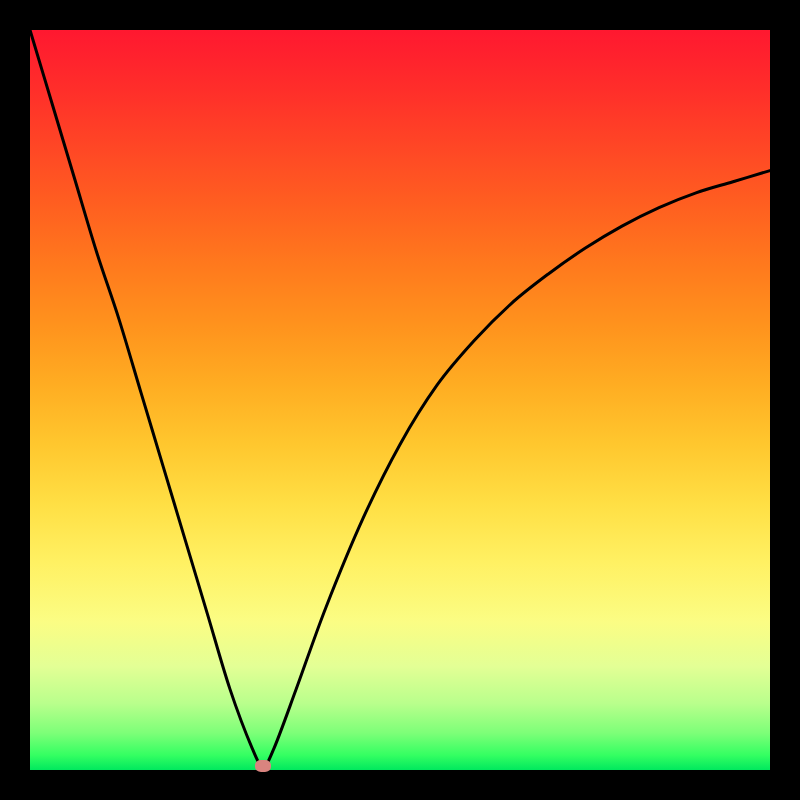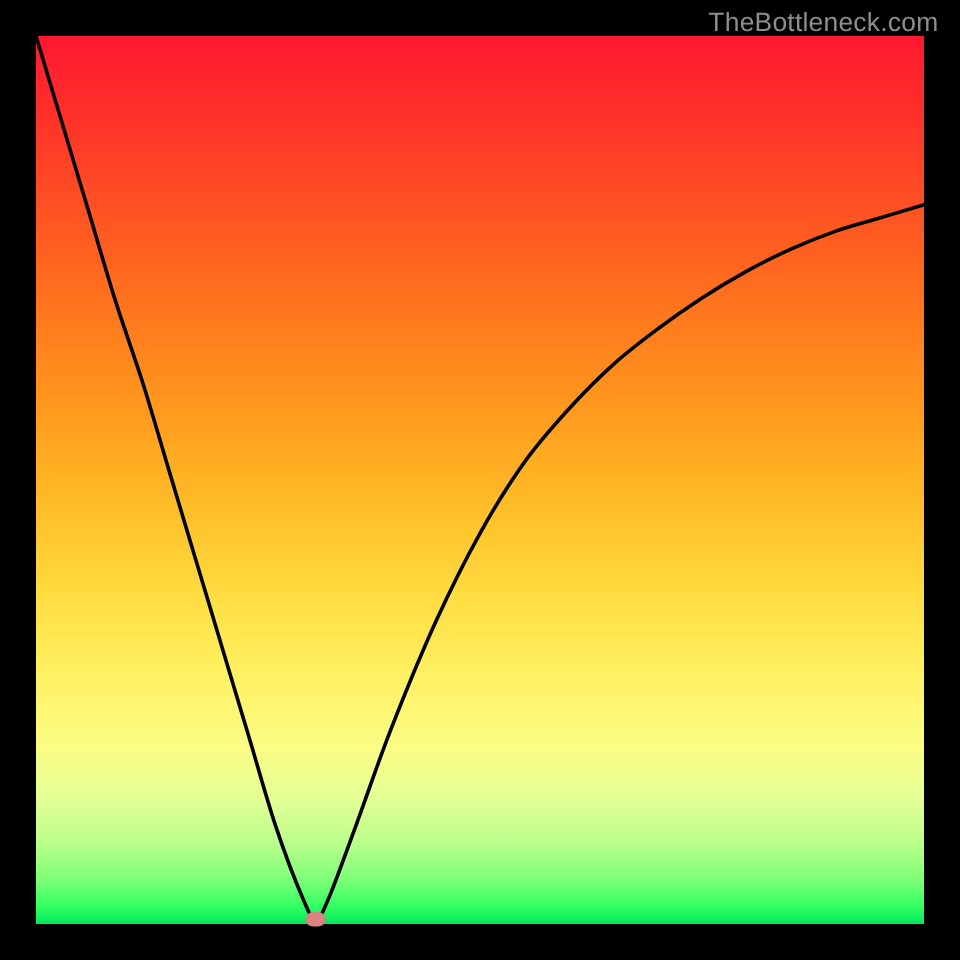--- a/index.html
+++ b/index.html
@@ -69,21 +69,20 @@
     height: 12px;
     background: #d9847f;
     border-radius: 6px / 5px;
     transform: translate(-50%, -50%);
   }
 </style>
 </head>
 <body>
 
 <div class="frame">
-  <div class="watermark">TheBottleneck.com</div>
 
   <div class="plot-area">
     <svg class="curve" viewBox="0 0 740 740" preserveAspectRatio="none">
       <path id="curve-path" d="M 0.00 0.00 C 3.70 12.33, 14.80 49.33, 22.20 74.00 C 29.60 98.67, 37.00 123.33, 44.40 148.00 C 51.80 172.67, 59.20 198.57, 66.60 222.00 C 74.00 245.43, 81.40 265.17, 88.80 288.60 C 96.20 312.03, 103.60 337.93, 111.00 362.60 C 118.40 387.27, 125.80 411.93, 133.20 436.60 C 140.60 461.27, 148.00 485.93, 155.40 510.60 C 162.80 535.27, 170.20 559.93, 177.60 584.60 C 185.00 609.27, 192.40 636.40, 199.80 658.60 C 207.20 680.80, 216.45 704.85, 222.00 717.80 C 227.55 730.75, 229.40 736.30, 233.10 736.30 C 236.80 736.30, 238.65 730.75, 244.20 717.80 C 249.75 704.85, 257.77 682.03, 266.40 658.60 C 275.03 635.17, 284.90 605.57, 296.00 577.20 C 307.10 548.83, 320.67 515.53, 333.00 488.40 C 345.33 461.27, 357.67 436.60, 370.00 414.40 C 382.33 392.20, 394.67 372.47, 407.00 355.20 C 419.33 337.93, 431.67 324.37, 444.00 310.80 C 456.33 297.23, 468.67 284.90, 481.00 273.80 C 493.33 262.70, 505.67 253.45, 518.00 244.20 C 530.33 234.95, 542.67 226.32, 555.00 218.30 C 567.33 210.28, 579.67 202.88, 592.00 196.10 C 604.33 189.32, 616.67 183.15, 629.00 177.60 C 641.33 172.05, 653.67 167.12, 666.00 162.80 C 678.33 158.48, 690.67 155.40, 703.00 151.70 C 715.33 148.00, 733.83 142.45, 740.00 140.60" fill="none" stroke="#000000" stroke-width="3" stroke-linecap="round" stroke-linejoin="round"></path>
     </svg>
     <div id="marker" class="marker" style="left: 233.1px; top: 736.3px;"></div>
   </div>
 </div>
 
 </body></html>

